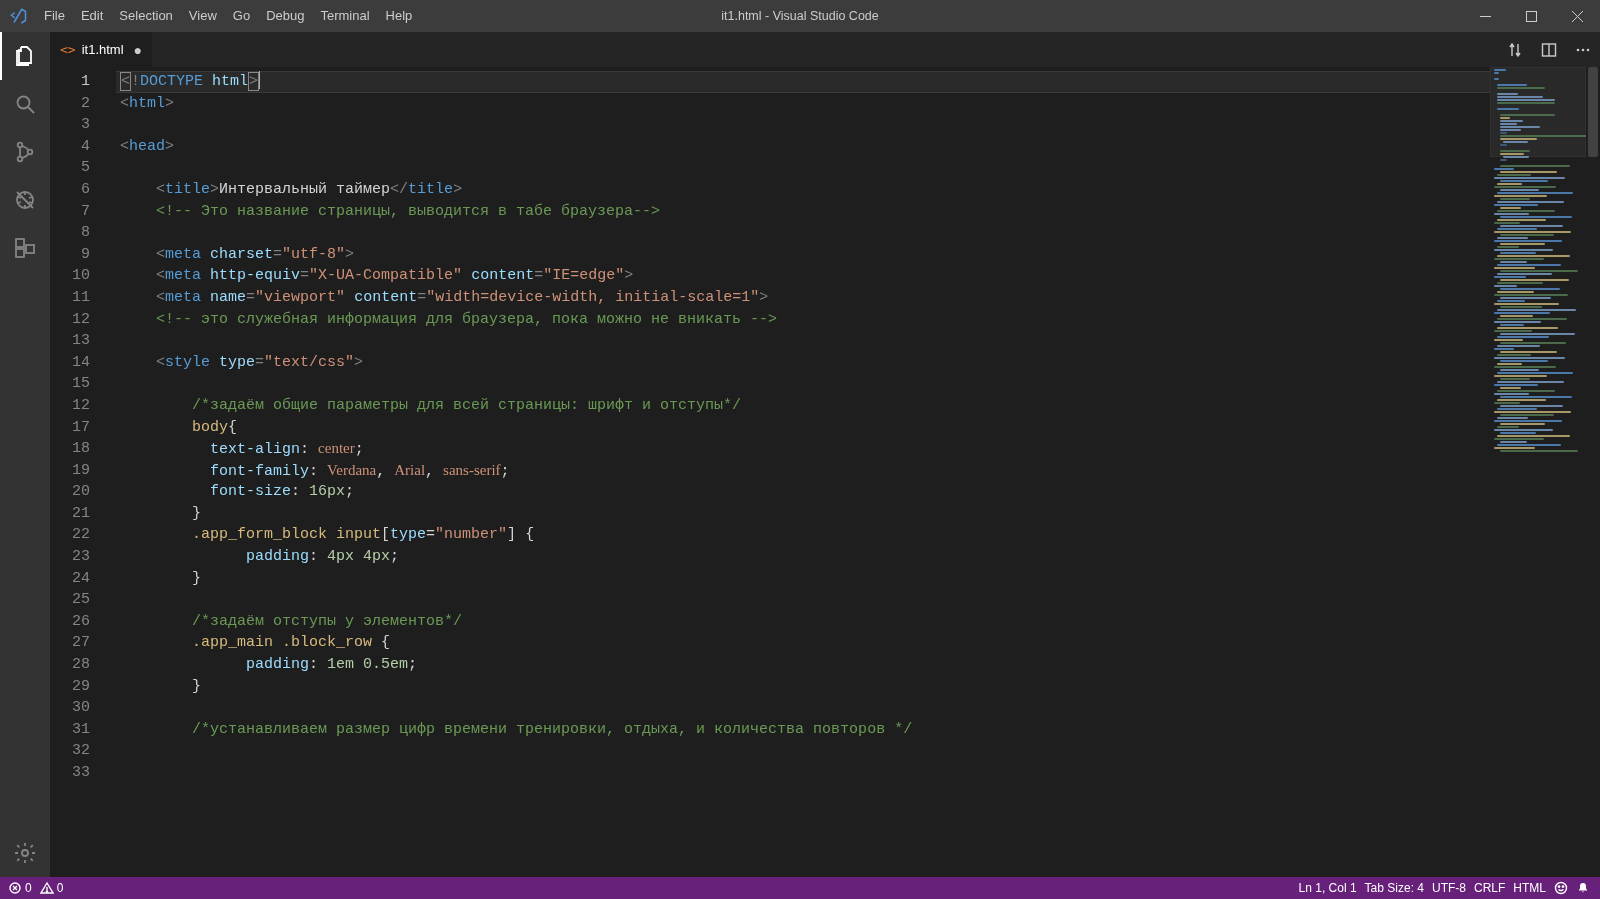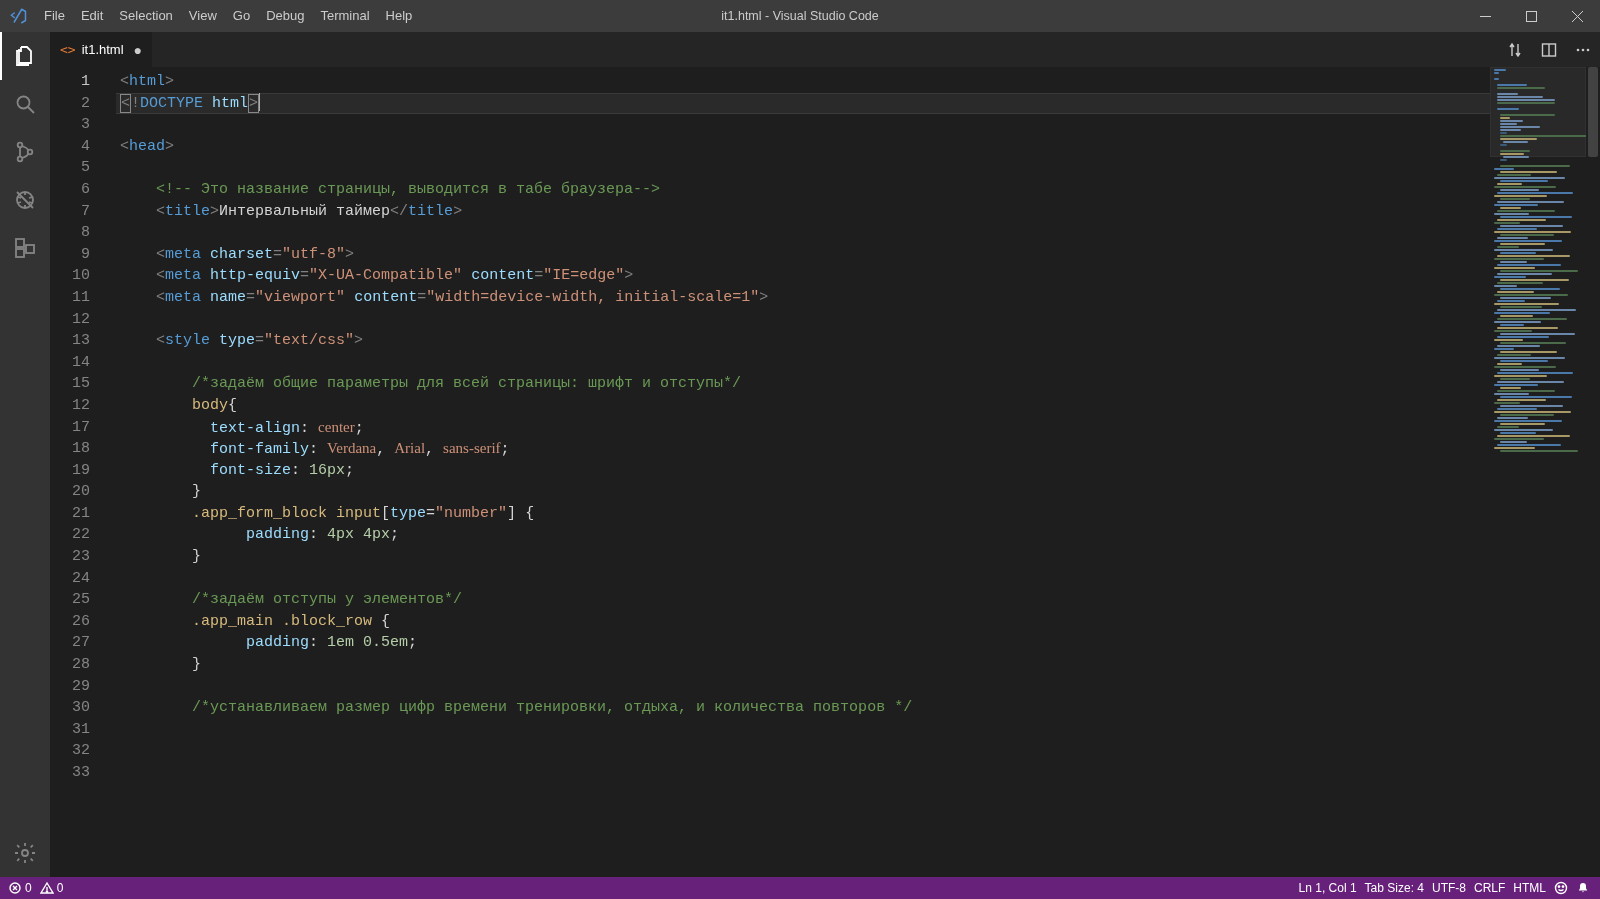--- a/index.html
+++ b/index.html
@@ -220,31 +220,32 @@
               <div class="line-no">26</div>
               <div class="line-no">27</div>
               <div class="line-no">28</div>
               <div class="line-no">29</div>
               <div class="line-no">30</div>
               <div class="line-no">31</div>
               <div class="line-no">32</div>
               <div class="line-no">33</div>
             </div>
           <div class="code-area" id="code-area">
+              <div class="code-line current"><span class="bracket-match"><span class="s-punc">&lt;</span></span><span class="s-punc">!</span><span class="s-tag">DOCTYPE</span> <span class="s-attr">html</span><span class="bracket-match"><span class="s-punc">&gt;</span></span><span class="cursor-caret"></span></div>
               <div class="code-line"><span class="s-punc">&lt;</span><span class="s-tag">html</span><span class="s-punc">&gt;</span></div>
-              <div class="code-line current"><span class="bracket-match"><span class="s-punc">&lt;</span></span><span class="s-punc">!</span><span class="s-tag">DOCTYPE</span> <span class="s-attr">html</span><span class="bracket-match"><span class="s-punc">&gt;</span></span><span class="cursor-caret"></span></div>
               <div class="code-line"></div>
               <div class="code-line"><span class="s-punc">&lt;</span><span class="s-tag">head</span><span class="s-punc">&gt;</span></div>
               <div class="code-line"></div>
+              <div class="code-line">    <span class="s-punc">&lt;</span><span class="s-tag">title</span><span class="s-punc">&gt;</span><span class="s-txt">Интервальный таймер</span><span class="s-punc">&lt;/</span><span class="s-tag">title</span><span class="s-punc">&gt;</span></div>
               <div class="code-line">    <span class="s-cmt">&lt;!-- Это название страницы, выводится в табе браузера--&gt;</span></div>
-              <div class="code-line">    <span class="s-punc">&lt;</span><span class="s-tag">title</span><span class="s-punc">&gt;</span><span class="s-txt">Интервальный таймер</span><span class="s-punc">&lt;/</span><span class="s-tag">title</span><span class="s-punc">&gt;</span></div>
               <div class="code-line"></div>
               <div class="code-line">    <span class="s-punc">&lt;</span><span class="s-tag">meta</span> <span class="s-attr">charset</span><span class="s-punc">=</span><span class="s-str">"utf-8"</span><span class="s-punc">&gt;</span></div>
               <div class="code-line">    <span class="s-punc">&lt;</span><span class="s-tag">meta</span> <span class="s-attr">http-equiv</span><span class="s-punc">=</span><span class="s-str">"X-UA-Compatible"</span> <span class="s-attr">content</span><span class="s-punc">=</span><span class="s-str">"IE=edge"</span><span class="s-punc">&gt;</span></div>
               <div class="code-line">    <span class="s-punc">&lt;</span><span class="s-tag">meta</span> <span class="s-attr">name</span><span class="s-punc">=</span><span class="s-str">"viewport"</span> <span class="s-attr">content</span><span class="s-punc">=</span><span class="s-str">"width=device-width, initial-scale=1"</span><span class="s-punc">&gt;</span></div>
+              <div class="code-line">    <span class="s-cmt">&lt;!-- это служебная информация для браузера, пока можно не вникать --&gt;</span></div>
               <div class="code-line"></div>
               <div class="code-line">    <span class="s-punc">&lt;</span><span class="s-tag">style</span> <span class="s-attr">type</span><span class="s-punc">=</span><span class="s-str">"text/css"</span><span class="s-punc">&gt;</span></div>
               <div class="code-line"></div>
               <div class="code-line">        <span class="s-cmt">/*задаём общие параметры для всей страницы: шрифт и отступы*/</span></div>
               <div class="code-line">        <span class="s-sel">body</span><span class="s-txt">{</span></div>
               <div class="code-line">          <span class="s-prop">text-align</span><span class="s-txt">:</span> <span class="s-kw">center</span><span class="s-txt">;</span></div>
               <div class="code-line">          <span class="s-prop">font-family</span><span class="s-txt">:</span> <span class="s-kw">Verdana</span><span class="s-txt">, </span><span class="s-kw">Arial</span><span class="s-txt">, </span><span class="s-kw">sans-serif</span><span class="s-txt">;</span></div>
               <div class="code-line">          <span class="s-prop">font-size</span><span class="s-txt">:</span> <span class="s-num">16px</span><span class="s-txt">;</span></div>
               <div class="code-line">        <span class="s-txt">}</span></div>
               <div class="code-line">        <span class="s-sel">.app_form_block input</span><span class="s-txt">[</span><span class="s-attr">type</span><span class="s-txt">=</span><span class="s-str">"number"</span><span class="s-txt">]</span> <span class="s-txt">{</span></div>

